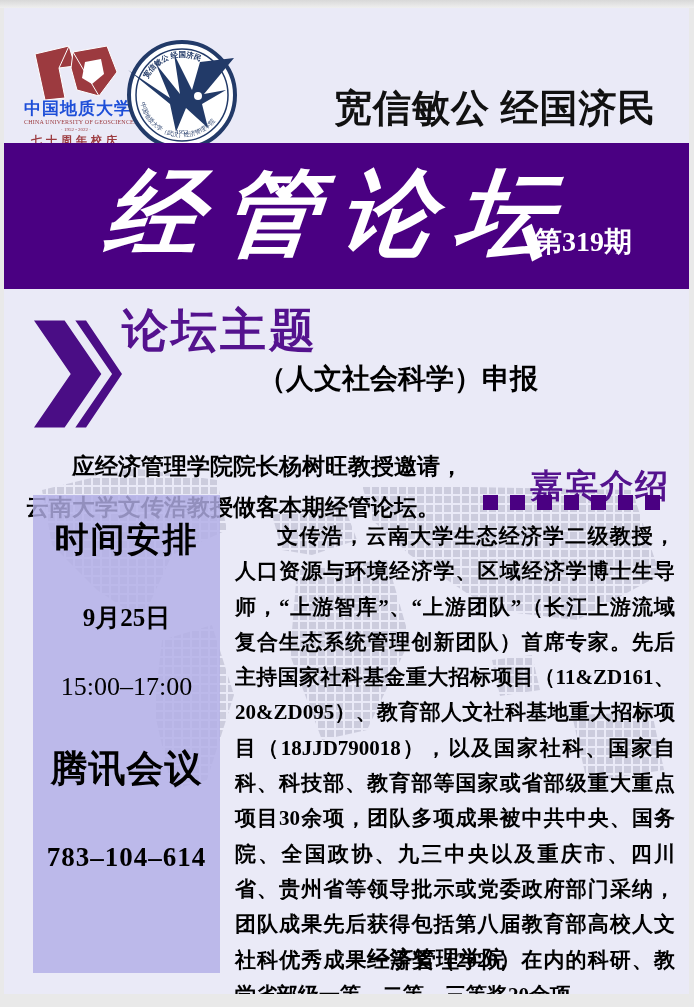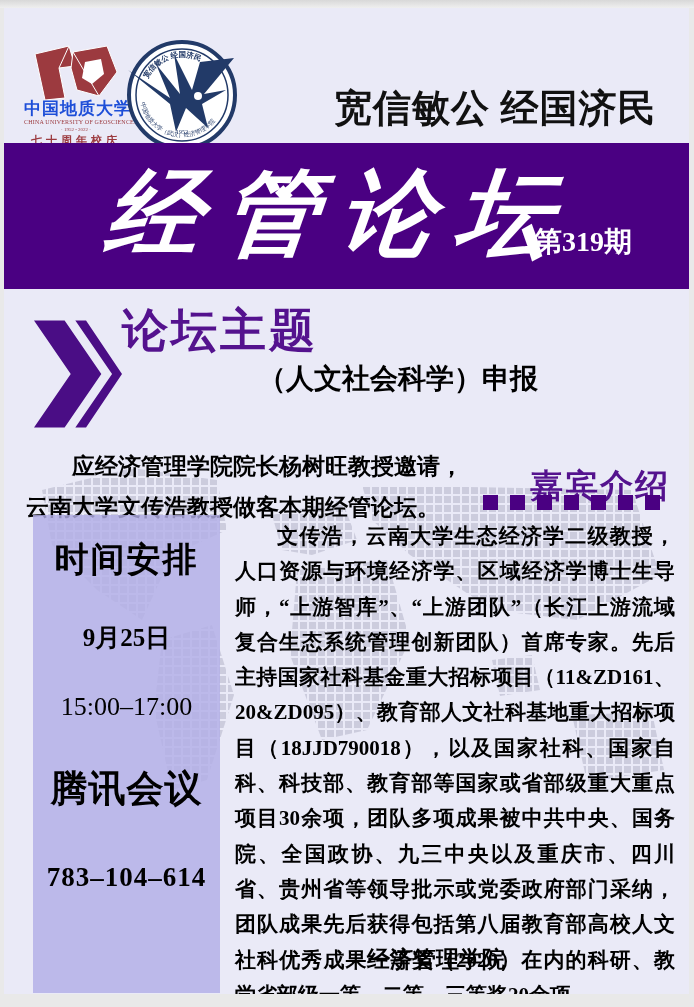--- a/index.html
+++ b/index.html
@@ -58,21 +58,21 @@
            line-height:41px; }
   .guest-heading { position:absolute; left:440px; top:456px; width:226px;
                    font-size:33px; font-weight:800; color:#54128e; text-align:right;
                    letter-spacing:2px; font-family:"Liberation Sans","DejaVu Sans",sans-serif;
                    white-space:nowrap; }
   .dash-row { position:absolute; left:479px; top:487px; width:186px;
               display:flex; gap:12px; }
   .dash-row .sq { width:15px; height:15px; background:#4a0082; }
 
   
-  .sidebar { position:absolute; left:29px; top:507px; width:187px; height:478px;
+  .sidebar { position:absolute; left:29px; top:487px; width:187px; height:478px;
              background:rgba(178,175,230,0.82); text-align:center; color:#000; }
   .sb-heading   { margin-top:22px; font-size:34px; font-weight:bold; letter-spacing:2px; }
   .sb-date      { margin-top:38px; font-size:25px; font-weight:bold; }
   .sb-time      { margin-top:38px; font-size:26px; font-weight:normal; }
   .sb-platform  { margin-top:42px; font-size:37px; font-weight:bold; letter-spacing:1px; }
   .sb-id        { margin-top:48px; font-size:27px; font-weight:bold; letter-spacing:1px; }
 
   
   .bio { position:absolute; left:231px; top:511px; width:440px;
          font-size:21px; font-weight:bold; color:#000; line-height:35.3px;

